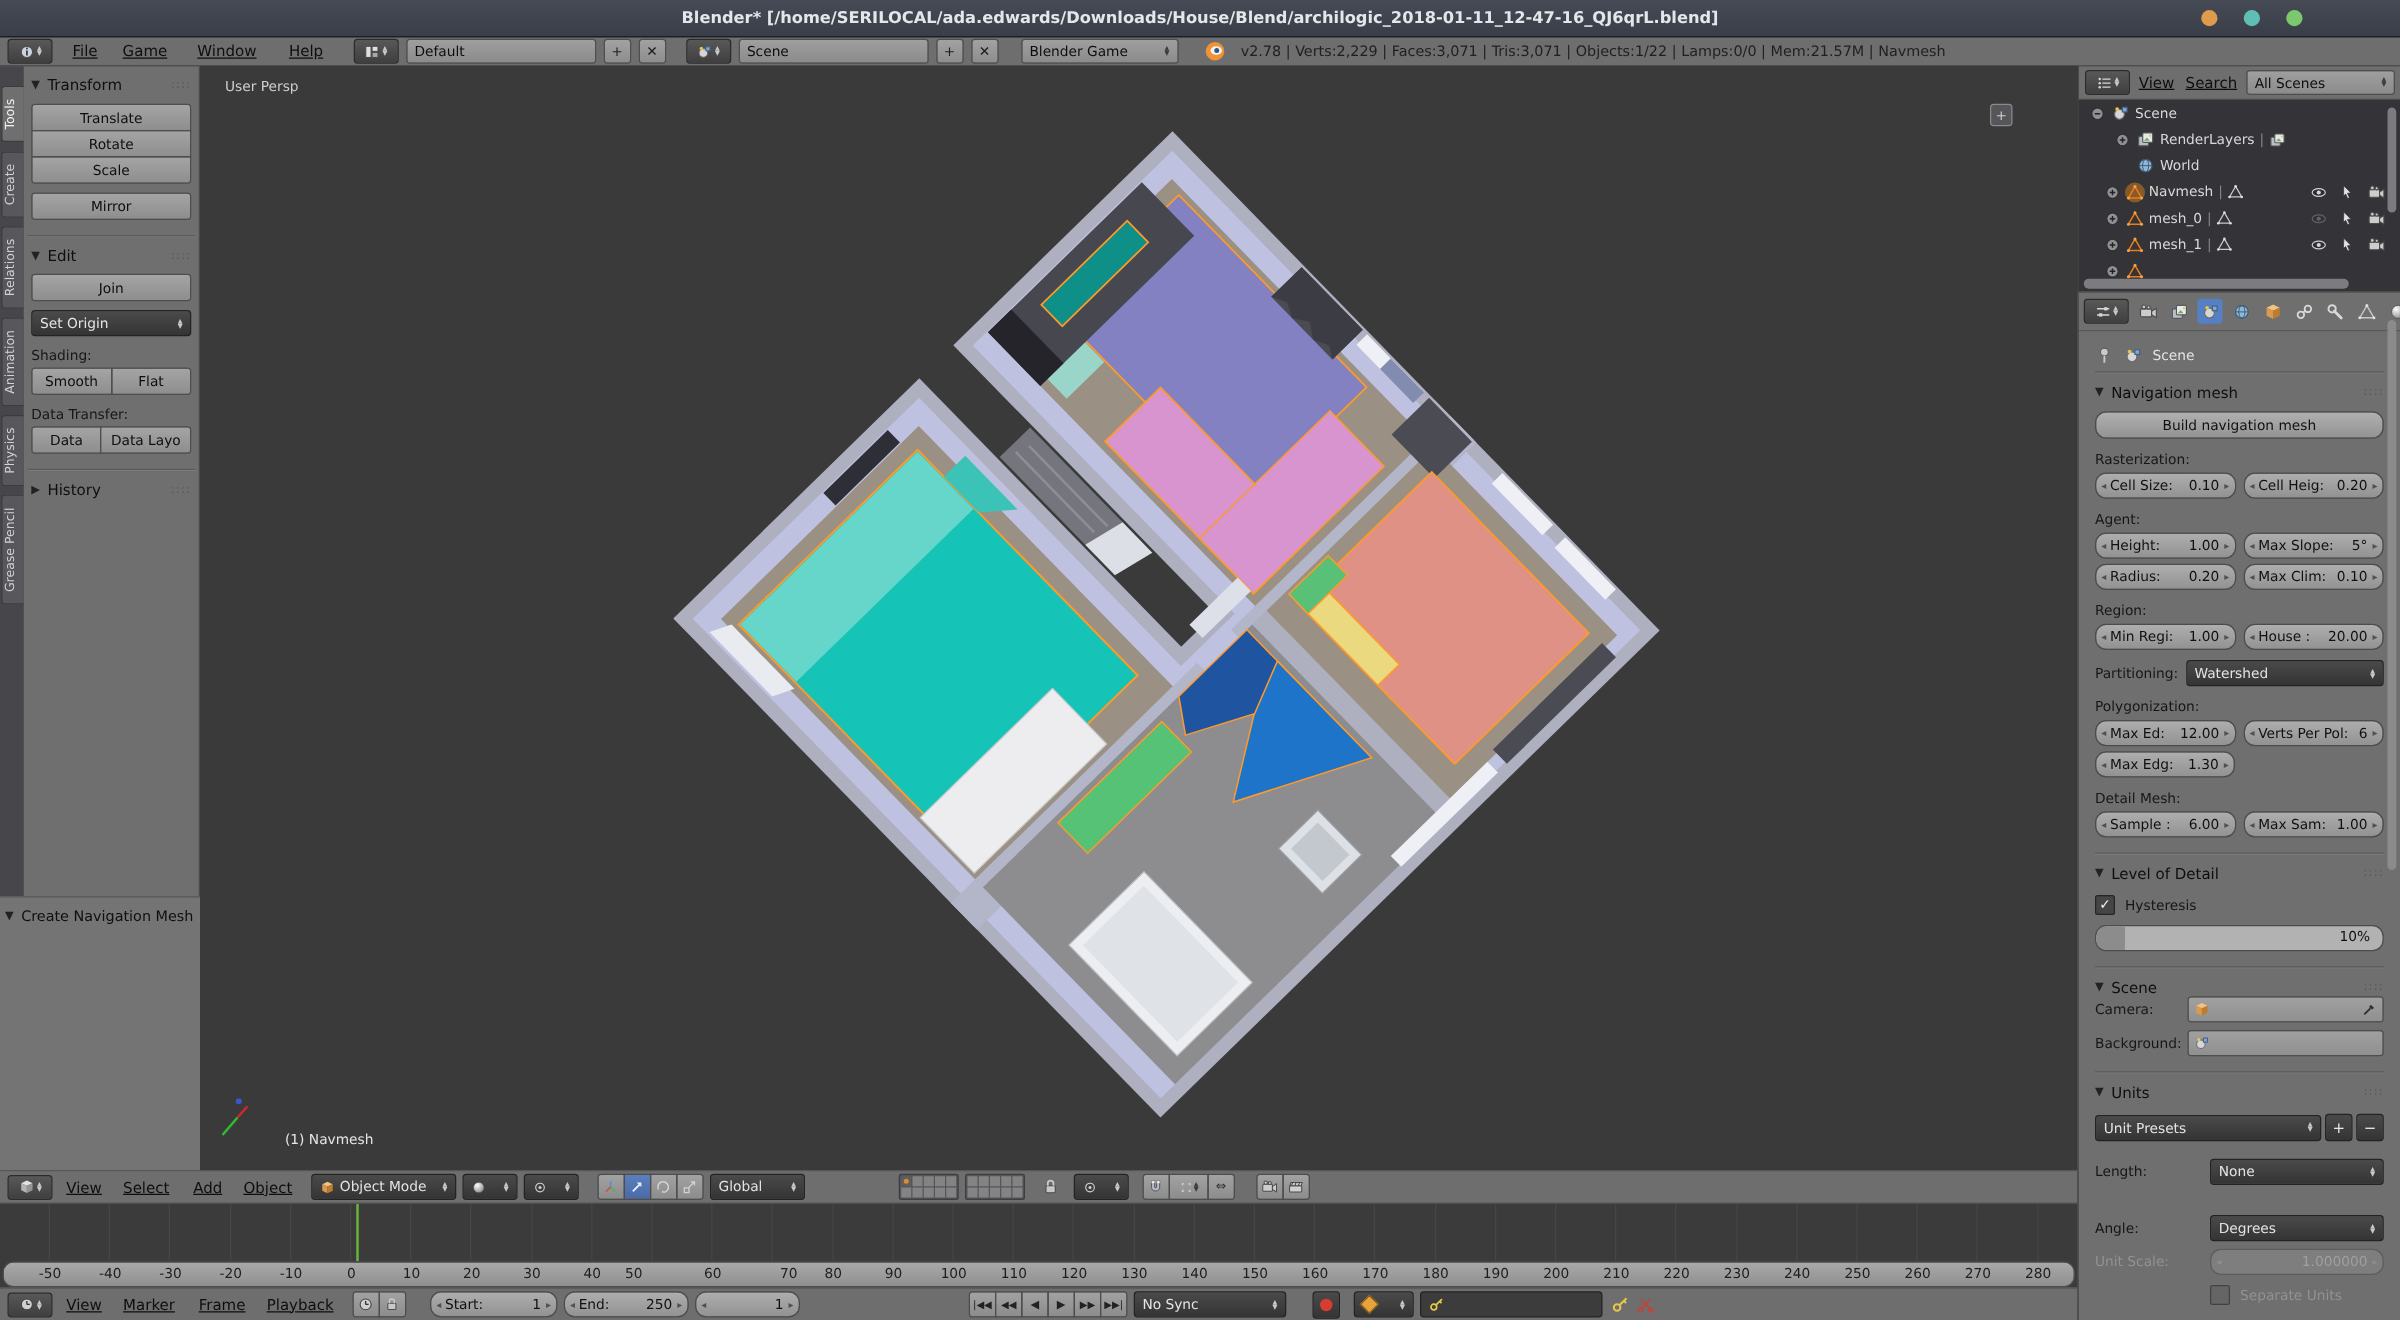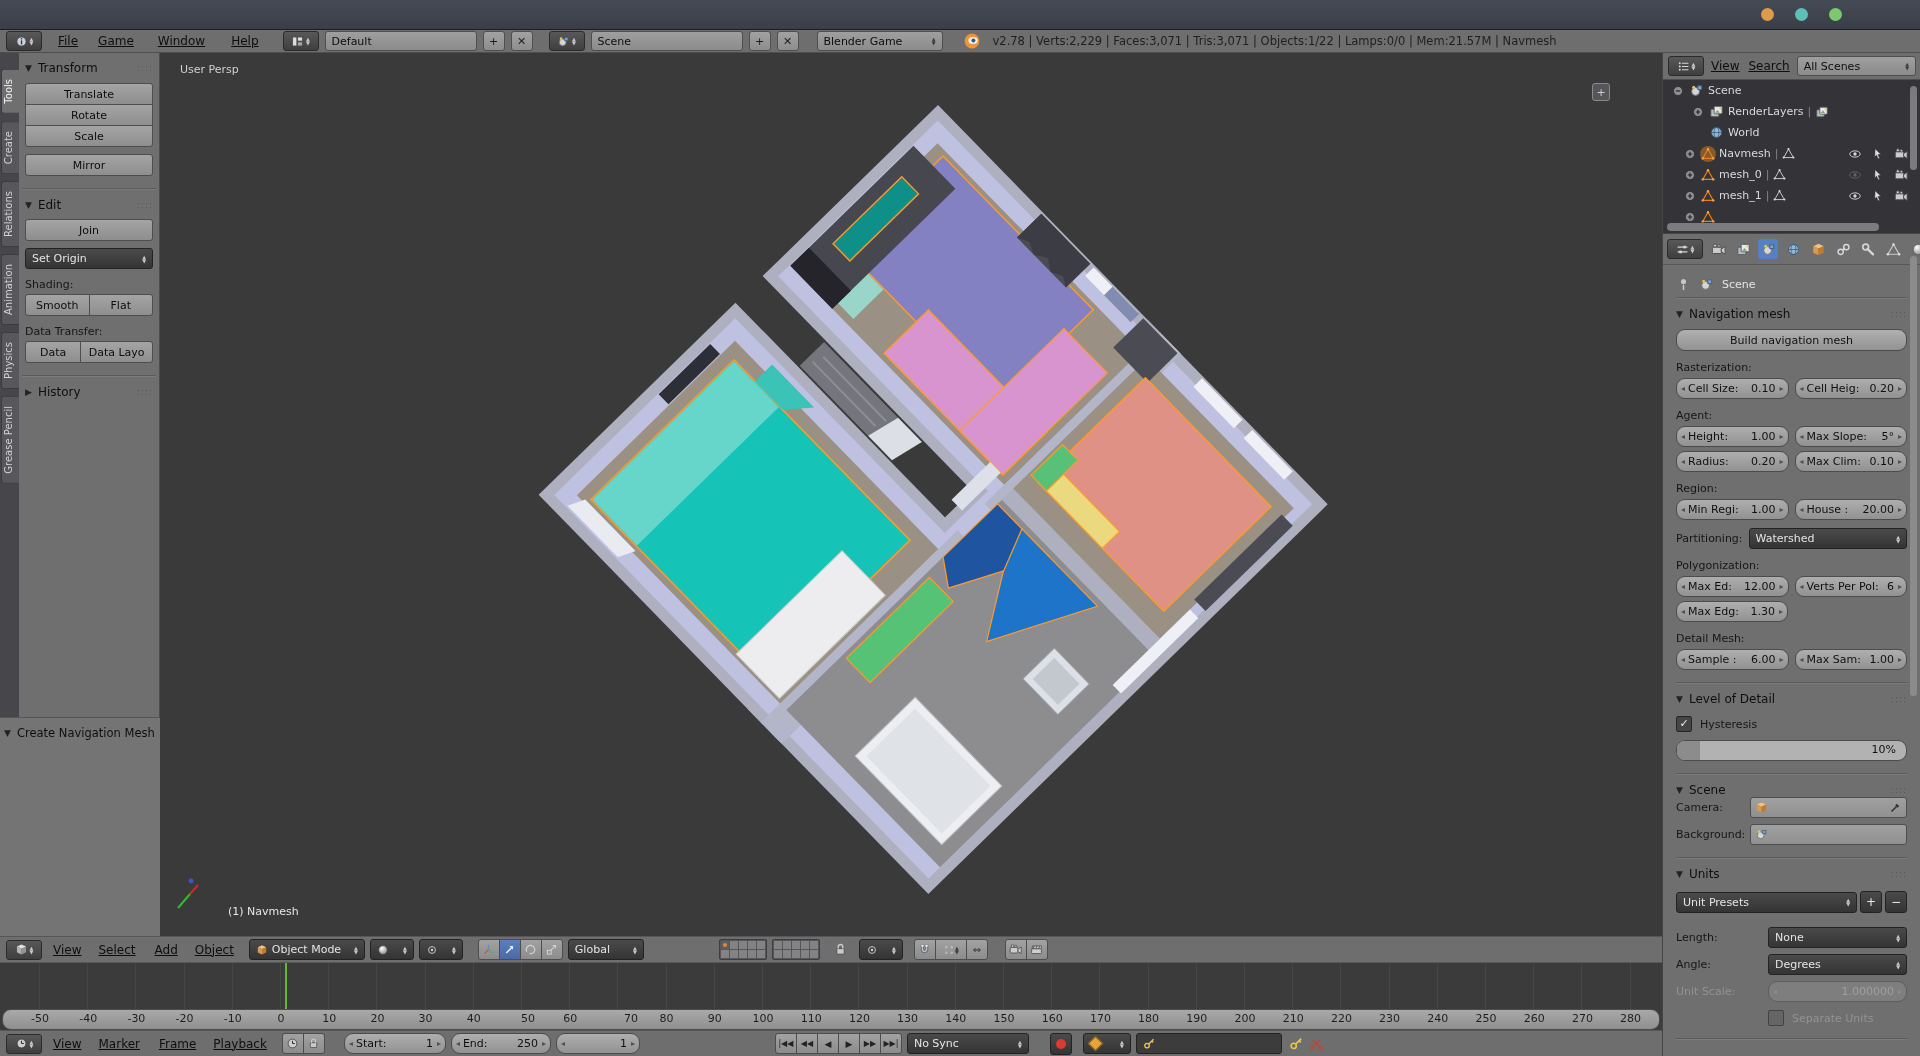--- a/index.html
+++ b/index.html
@@ -291,20 +291,21 @@
       </symbol>
     <symbol id="i-blogo" viewBox="0 0 18 18">
         <circle cx="9" cy="9" r="7.4" fill="#ef9334"></circle>
         <ellipse cx="10" cy="8.4" rx="4.6" ry="3.4" fill="#f4f4f4"></ellipse>
         <circle cx="10.4" cy="8.4" r="2" fill="#2c5a88"></circle>
       </symbol>
   </defs>
 </svg>
 
 <div id="titlebar" class="region">
+  <span class="title">Blender* [/home/SERILOCAL/ada.edwards/Downloads/House/Blend/archilogic_2018-01-11_12-47-16_QJ6qrL.blend]</span>
   <div class="windots">
     <span class="dot" style="background:#dd9b4b"></span>
     <span class="dot" style="background:#5fbfb4"></span>
     <span class="dot" style="background:#7cc96d"></span>
   </div>
 </div>
 
 <div id="infobar" class="region hdr">
   <div class="editor-btn" style="margin-left:6px">
     <svg width="13" height="13">
@@ -641,21 +642,21 @@
       <span class="tick-num" style="left: 37px;">-50</span>
       <span class="tick-num" style="left: 85.2px;">-40</span>
       <span class="tick-num" style="left: 133.4px;">-30</span>
       <span class="tick-num" style="left: 181.6px;">-20</span>
       <span class="tick-num" style="left: 229.8px;">-10</span>
       <span class="tick-num" style="left: 278px;">0</span>
       <span class="tick-num" style="left: 326.2px;">10</span>
       <span class="tick-num" style="left: 374.4px;">20</span>
       <span class="tick-num" style="left: 422.6px;">30</span>
       <span class="tick-num" style="left: 470.8px;">40</span>
-      <span class="tick-num" style="left: 525px;">50</span>
+      <span class="tick-num" style="left: 504px;">50</span>
       <span class="tick-num" style="left: 567.2px;">60</span>
       <span class="tick-num" style="left: 628px;">70</span>
       <span class="tick-num" style="left: 663.6px;">80</span>
       <span class="tick-num" style="left: 711.8px;">90</span>
       <span class="tick-num" style="left: 760px;">100</span>
       <span class="tick-num" style="left: 808.2px;">110</span>
       <span class="tick-num" style="left: 856.4px;">120</span>
       <span class="tick-num" style="left: 904.6px;">130</span>
       <span class="tick-num" style="left: 952.8px;">140</span>
       <span class="tick-num" style="left: 1001px;">150</span>
@@ -1118,21 +1119,21 @@
       <div class="sqdark">+</div>
       <div class="sqdark">−</div>
     </div>
     <div style="display:flex;align-items:center;gap:6px;margin-top:14px">
       <span class="lblrow" style="width:86px">Length:</span>
       <div class="drop-dark" style="flex:1">
         <span>None</span>
         <span class="stp">▲<br>▼</span>
       </div>
     </div>
-    <div style="display:flex;align-items:center;gap:6px;margin-top:6px">
+    <div style="display:flex;align-items:center;gap:6px;margin-top:24px">
       <span class="lblrow" style="width:86px">Angle:</span>
       <div class="drop-dark" style="flex:1">
         <span>Degrees</span>
         <span class="stp">▲<br>▼</span>
       </div>
     </div>
     <div style="display:flex;align-items:center;gap:6px;margin-top:6px">
       <span class="lblrow dimtxt" style="width:86px">Unit Scale:</span>
       <div class="pill dim" style="flex:1">
         <span class="arr">◂</span>

